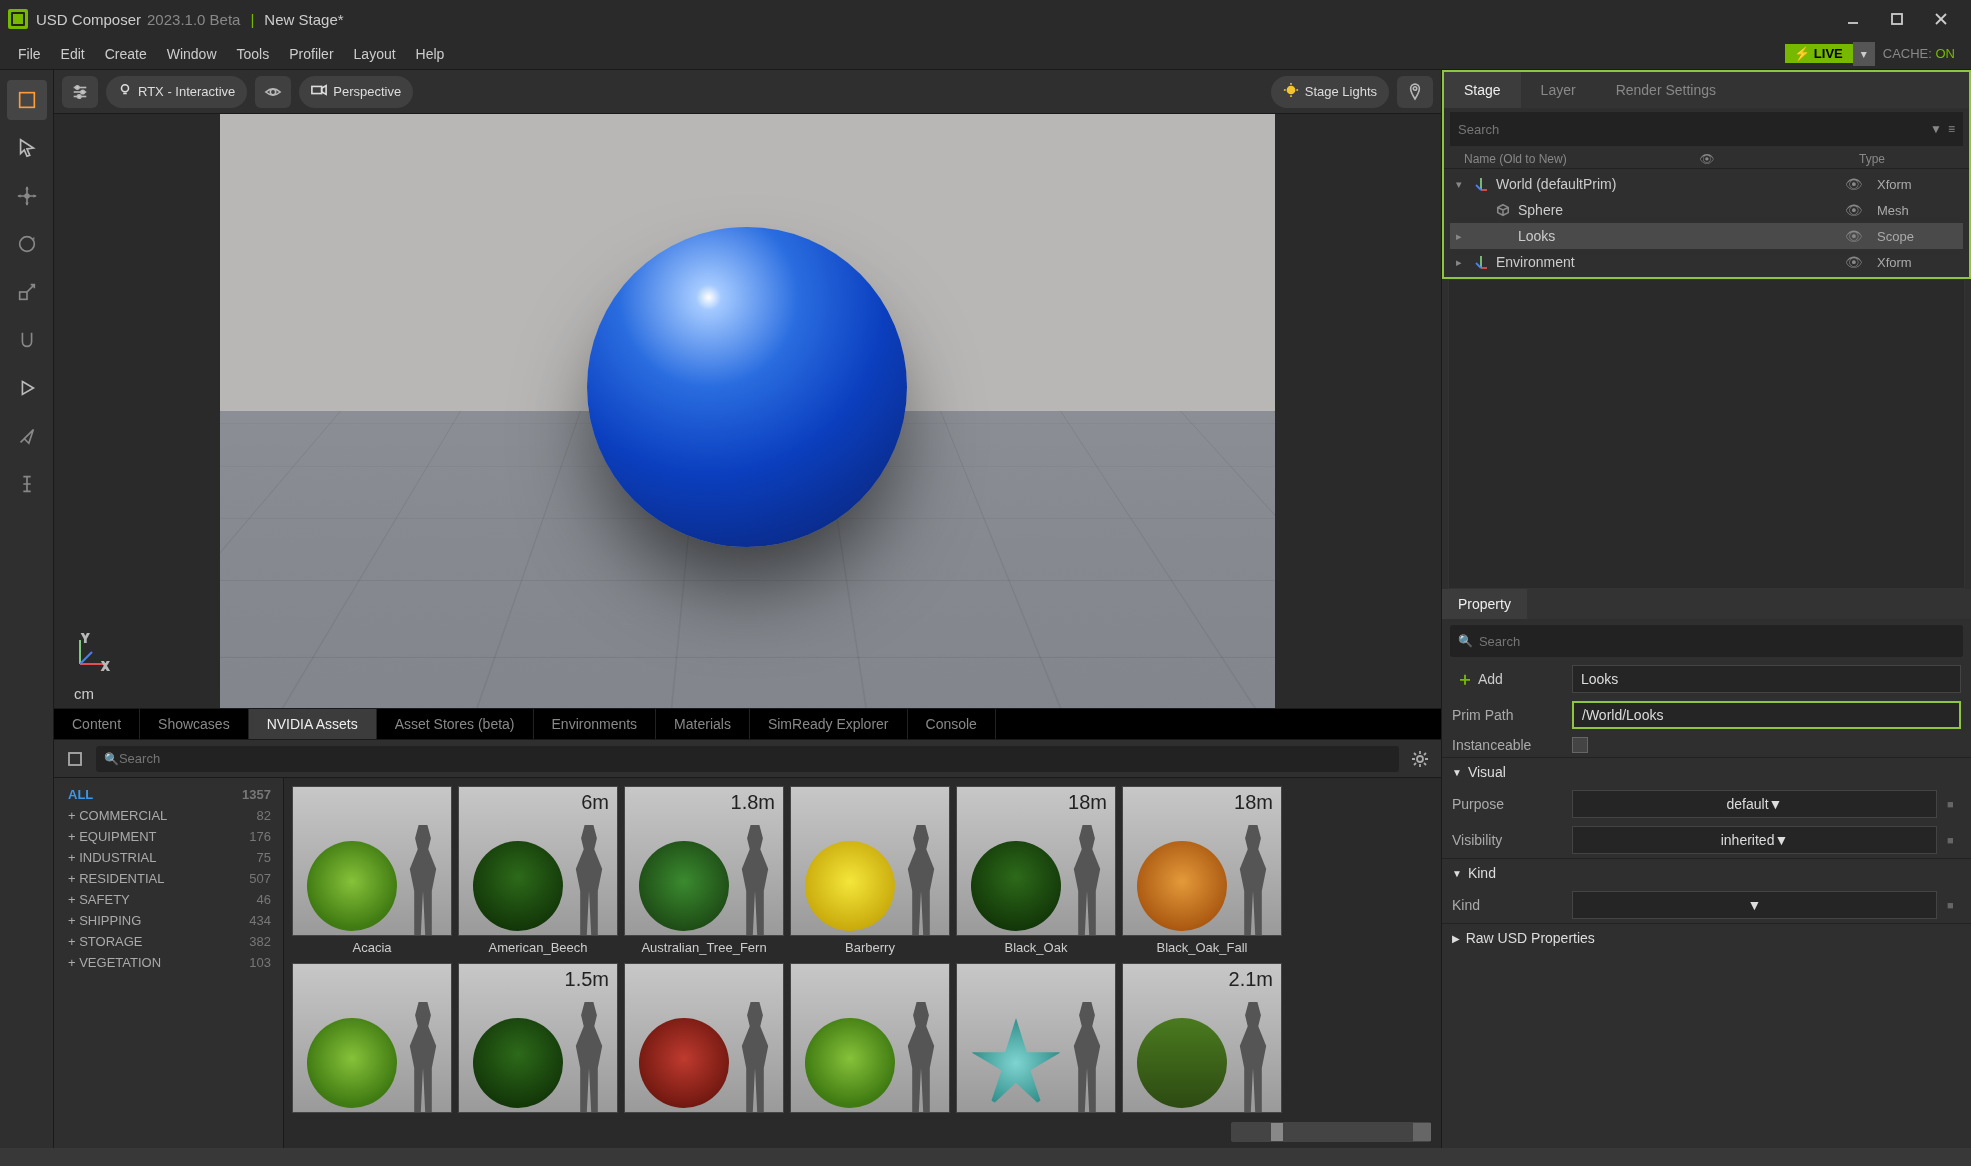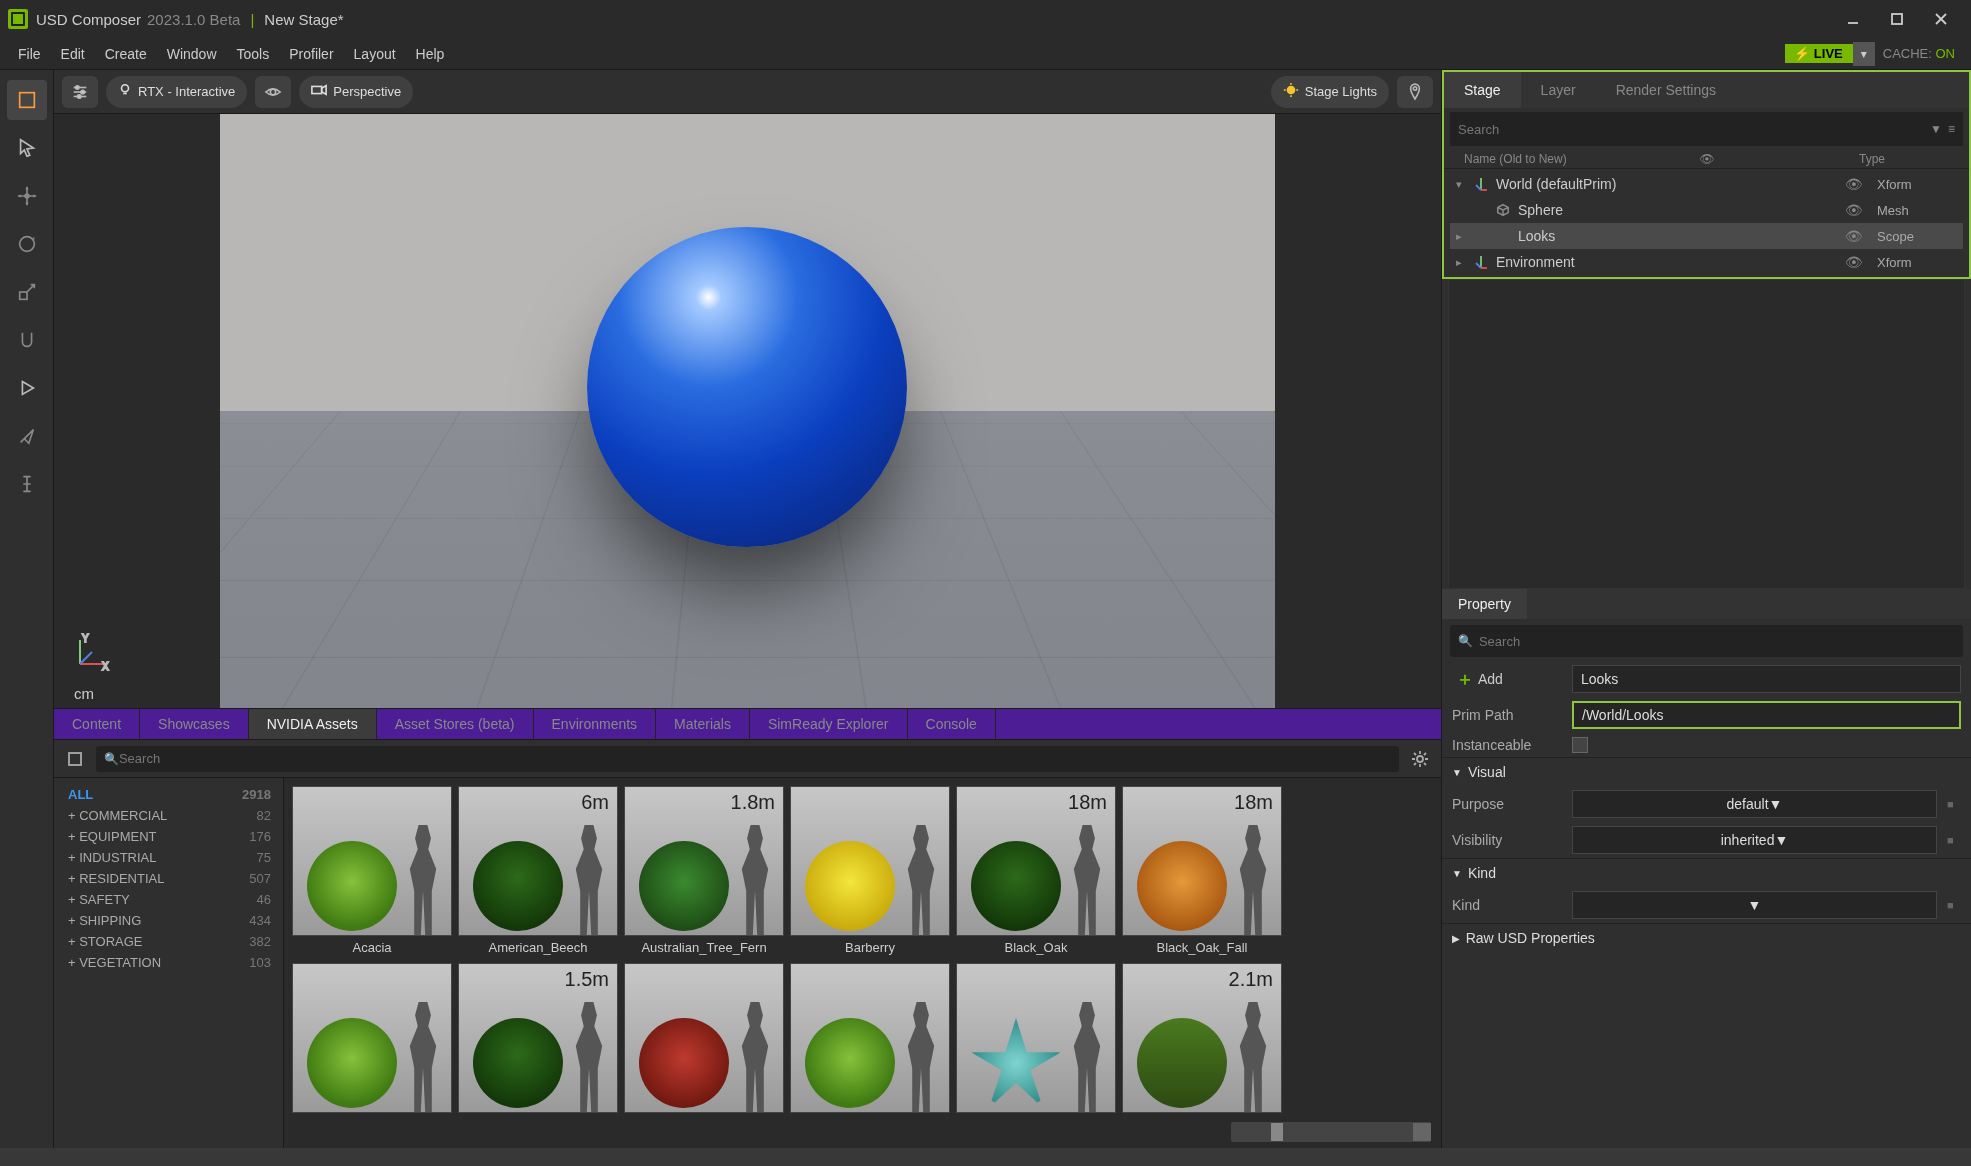--- a/index.html
+++ b/index.html
@@ -52,21 +52,21 @@
   repeating-linear-gradient(0deg, rgba(0,0,0,.08) 0 1px, transparent 1px 80px),
   linear-gradient(#8b8f95, #6f7379);
   transform: perspective(900px) rotateX(62deg); transform-origin: top center; height:220%;}
 .viewport-canvas .sphere { position:absolute; left:50%; top:46%; transform:translate(-50%,-50%); width:320px; height:320px; border-radius:50%;
   background: radial-gradient(circle at 38% 22%, #ffffff 0%, #a3c9ff 4%, #2a6de0 28%, #0b3fbf 55%, #0a2d90 80%, #081f5f 100%);
   box-shadow: 0 50px 80px -10px rgba(0,0,0,.55);}
 .viewport .axis { position: absolute; left: 18px; bottom: 36px; width: 40px; height: 40px; }
 .viewport .units { position: absolute; left: 20px; bottom: 6px; color: #ccc; font-size: 15px;}
 
 
-.bottom-tabs { height: 32px; background: #4c1d95; display: flex; align-items: stretch; border-top: 1px solid #1a1a1a; border-bottom: 1px solid #1a1a1a;}
+.bottom-tabs { height: 32px; background: #000000; display: flex; align-items: stretch; border-top: 1px solid #1a1a1a; border-bottom: 1px solid #1a1a1a;}
 .bottom-tabs .tab { padding: 0 18px; display: flex; align-items: center; color: #888; font-size: 14px; cursor:pointer; border-right:1px solid #222;}
 .bottom-tabs .tab.active { background: #3c3c3c; color: #eee; }
 
 
 .asset-toolbar { height: 38px; background: #2f2f2f; display: flex; align-items: center; padding: 0 8px; gap: 8px; border-bottom:1px solid #1a1a1a;}
 .asset-toolbar .search-wrap { flex: 1; display: flex; align-items: center; background: #222; border-radius: 3px; height: 26px; padding: 0 8px; color: #888;}
 .asset-toolbar .search-wrap input { flex:1; background:none; border:none; color:#ccc; outline:none; font-size:13px;}
 .asset-toolbar .ico { width:26px; height:26px; display:flex; align-items:center; justify-content:center; color:#aaa; cursor:pointer;}
 
 
@@ -335,21 +335,21 @@
             <circle cx="9" cy="9" r="3"></circle>
             <path d="M9 1 L9 4 M9 14 L9 17 M1 9 L4 9 M14 9 L17 9 M3 3 L5 5 M13 13 L15 15 M15 3 L13 5 M5 13 L3 15"></path>
           </svg>
         </div>
     </div>
 
     <div class="asset-body">
       <div class="asset-cats">
         <div class="cat all">
             <span>ALL</span>
-            <span class="count">2918</span>
+            <span class="count">1357</span>
           </div>
         <div class="cat">
             <span>+ COMMERCIAL</span>
             <span class="count">82</span>
           </div>
         <div class="cat">
             <span>+ EQUIPMENT</span>
             <span class="count">176</span>
           </div>
         <div class="cat">

